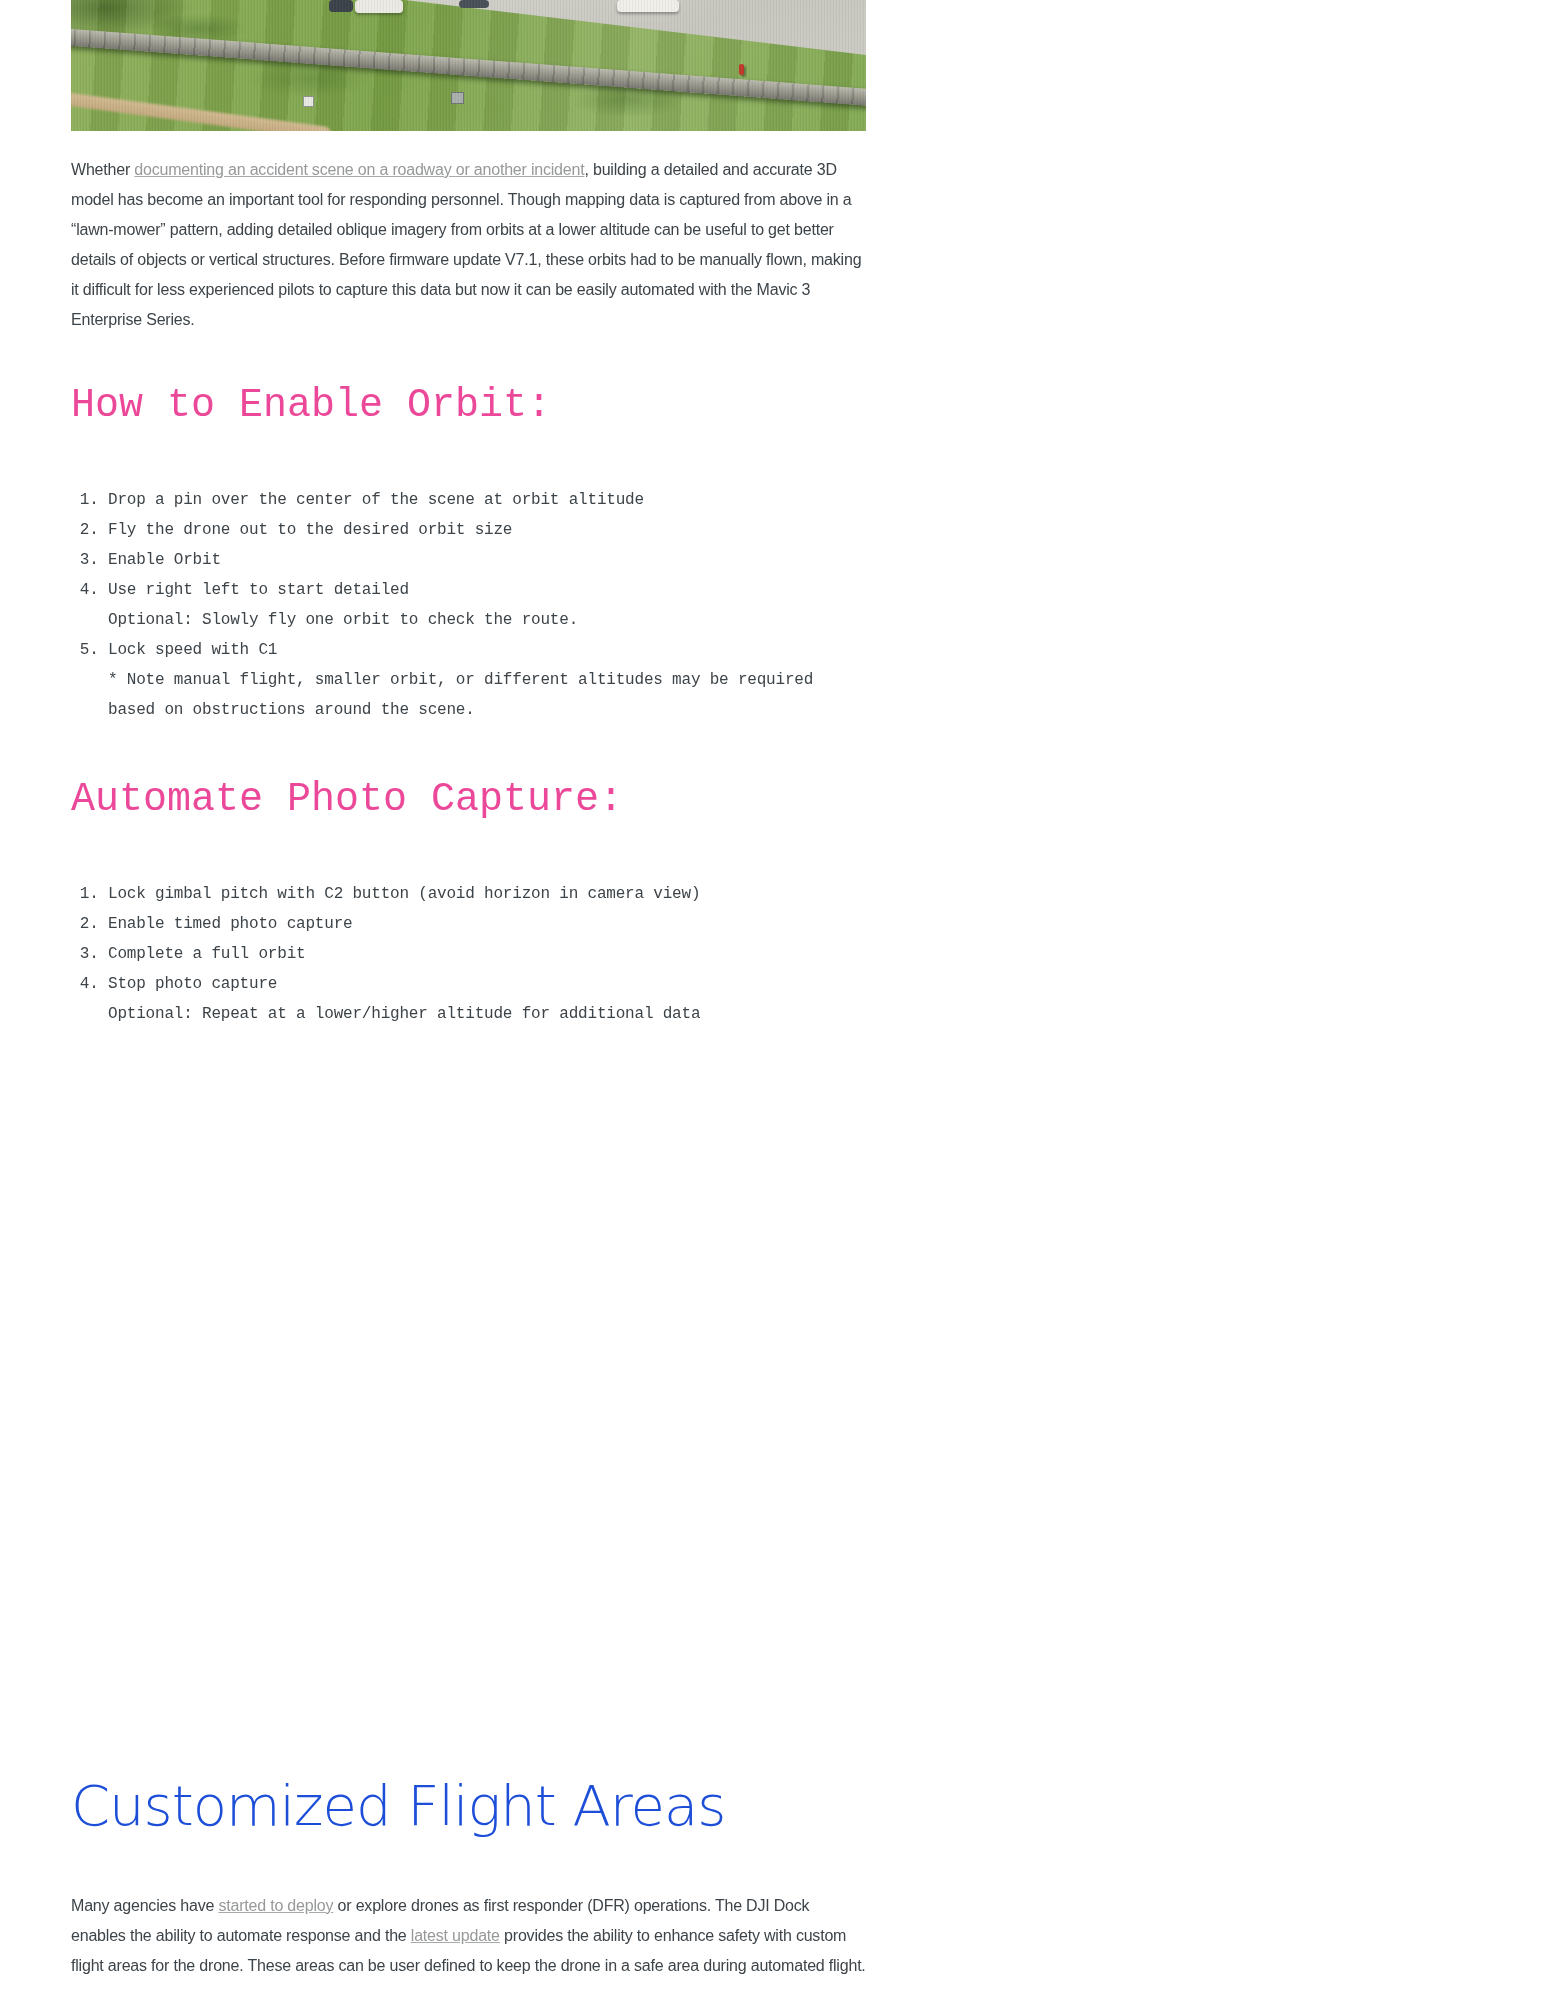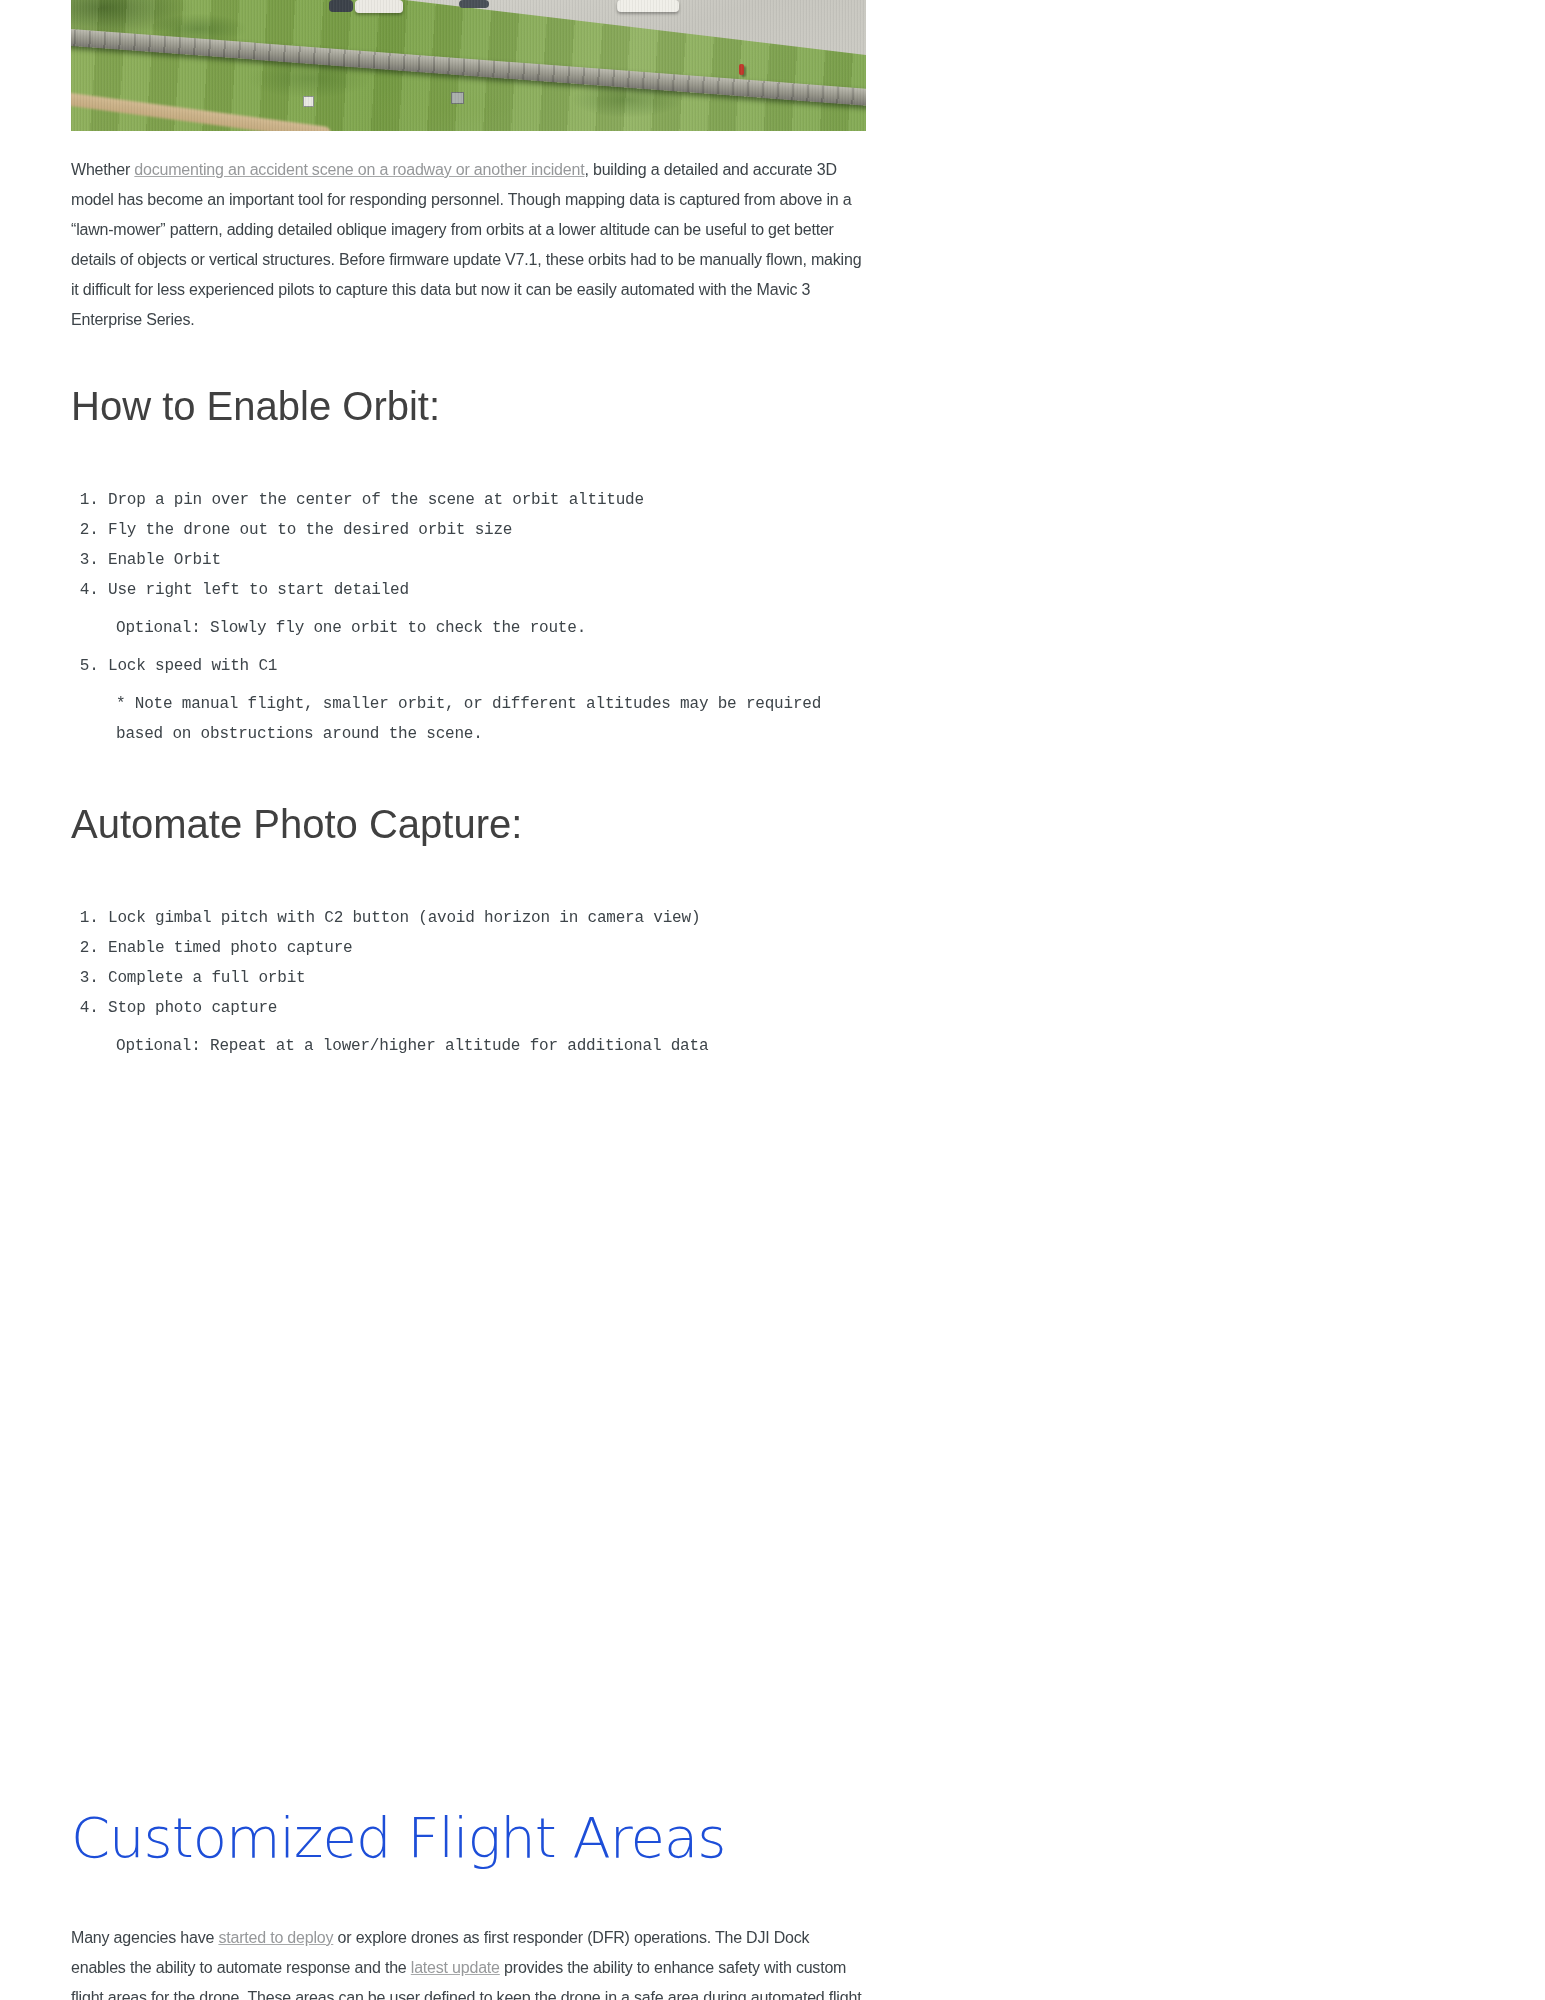--- a/index.html
+++ b/index.html
@@ -50,28 +50,28 @@
   .hydrant{position:absolute;left:668px;top:64px;width:5px;height:11px;background:#c0392b;border-radius:2px;box-shadow:2px 2px 2px rgba(0,0,0,.35);}
   .hero .moire{position:absolute;inset:0;
     background:repeating-linear-gradient(90deg, rgba(0,0,0,.045) 0 1px, rgba(255,255,255,.035) 1px 2px, transparent 2px 3px);}
   
   p.body, ol.steps{
     font-size:16px;line-height:30px;letter-spacing:-0.2px;color:#3d4449;
   }
   p.intro{margin:24px 0 0;}
   a.textlink{color:#96989a;text-decoration:underline;text-decoration-color:#a7a9aa;cursor:pointer;text-align:right;}
   h2.section{
-    font-family:Liberation Sans, sans-serif;
+    font-family:Liberation Mono, monospace;
     font-weight:200;font-stretch:condensed;
-    font-size:40px;line-height:46px;color:#404040;margin:48px 0 0;letter-spacing:0;
+    font-size:40px;line-height:46px;color:#ec4899;margin:48px 0 0;letter-spacing:0;
   }
   h2.second{margin-top:52px;}
   ol.steps{margin:56px 0 0;padding:0 0 0 37px;}
   ol.steps li{margin:0;padding:0;font-family:Liberation Mono, monospace;}
-  .sub{margin:8px;}
+  .sub{margin:0;}
   h1.big{
     font-family:"DejaVu Sans","Liberation Sans",sans-serif;
     font-weight:200;font-stretch:condensed;
     font-size:56px;line-height:70px;color:#1d4ed8;margin:742px 0 0;letter-spacing:-1px;
   }
   p.outro{margin:50px 0 0;}
 </style>
 </head>
 <body>
 

